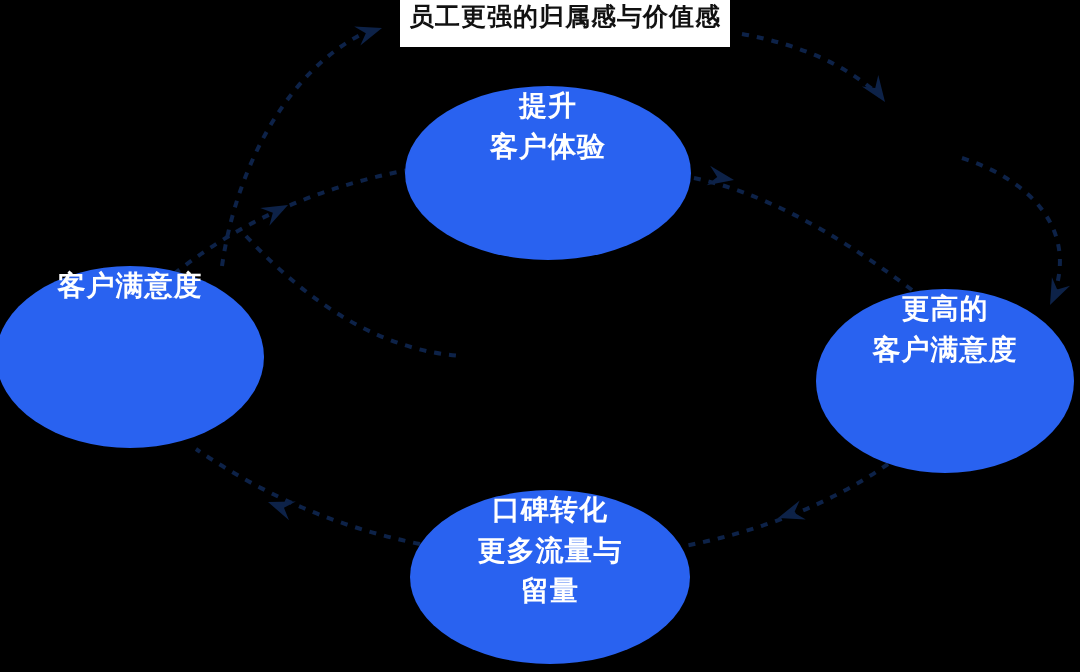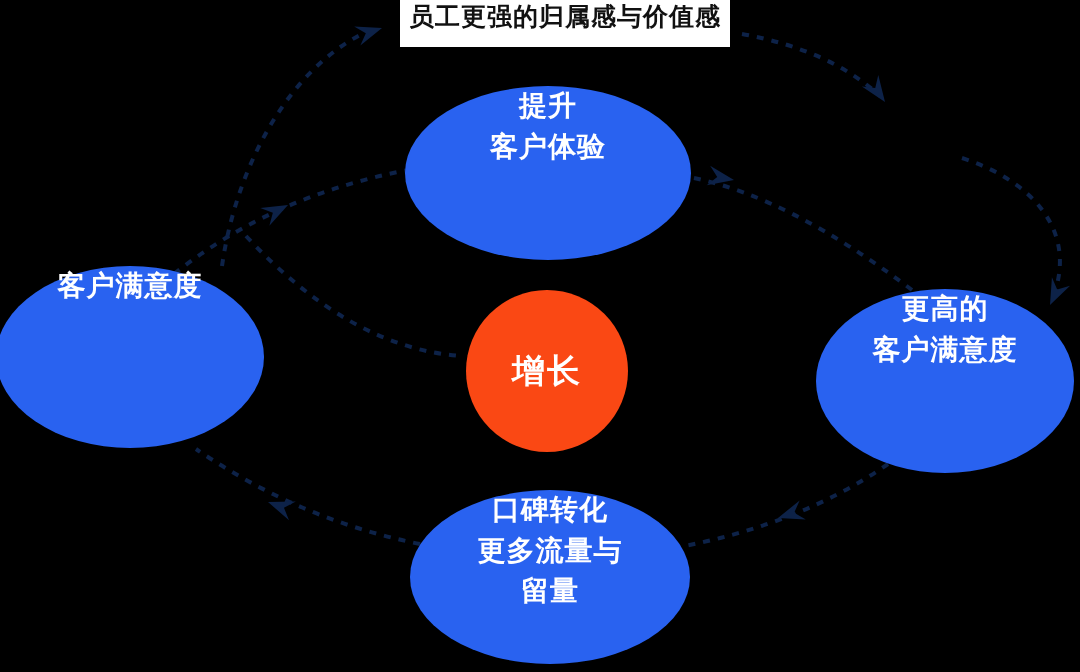--- a/index.html
+++ b/index.html
@@ -96,17 +96,14 @@
     <div class="node-label">更高的
 客户满意度</div>
   </div>
 
   <div class="node node-bottom">
     <div class="node-label">口碑转化
 更多流量与
 留量</div>
   </div>
 
-  <div class="center-node node-center">
-    <div class="center-label">增长</div>
-  </div>
 
 </div>
 
 </body></html>

